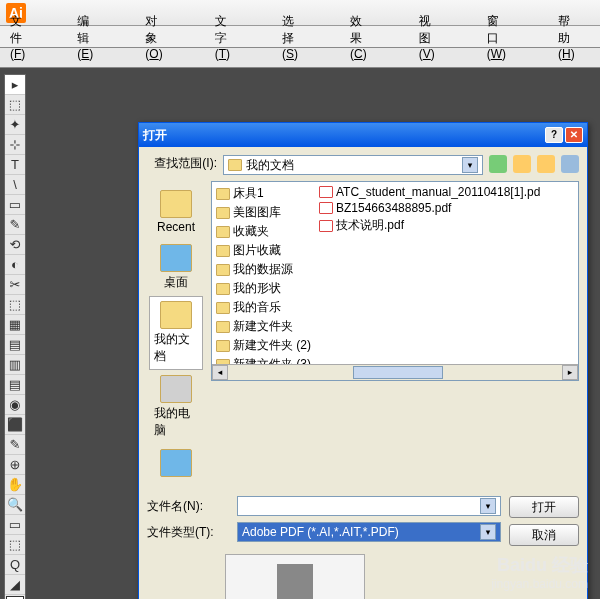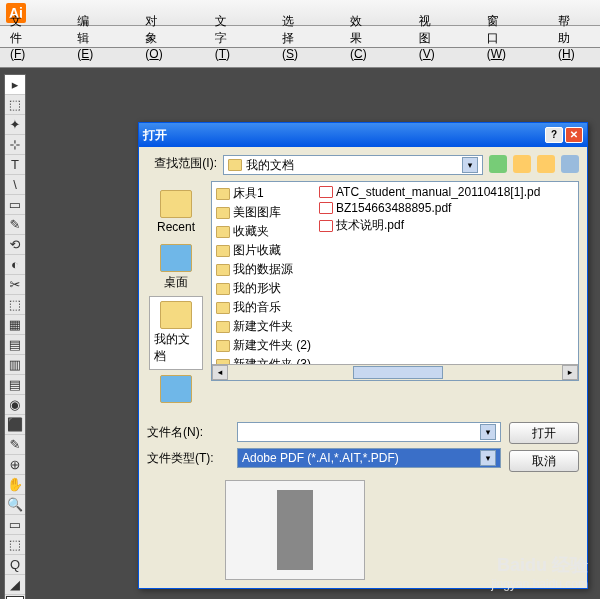--- a/index.html
+++ b/index.html
@@ -146,20 +146,24 @@
           </div>
           <div class="sb-item">
             <div class="sb-ico desktop"></div>
             <span>桌面</span>
           </div>
           <div class="sb-item sel">
             <div class="sb-ico mydocs"></div>
             <span>我的文档</span>
           </div>
           <div class="sb-item">
+            <div class="sb-ico mycomp"></div>
+            <span>我的电脑</span>
+          </div>
+          <div class="sb-item">
             <div class="sb-ico netwk"></div>
             <span></span>
           </div>
         </div>
       <div class="file-area">
         <div class="file-cols">
           <div class="file-col" id="fileCol1">
               <div class="file-item">
                 <div class="fico "></div>
                 <span>床具1</span>

